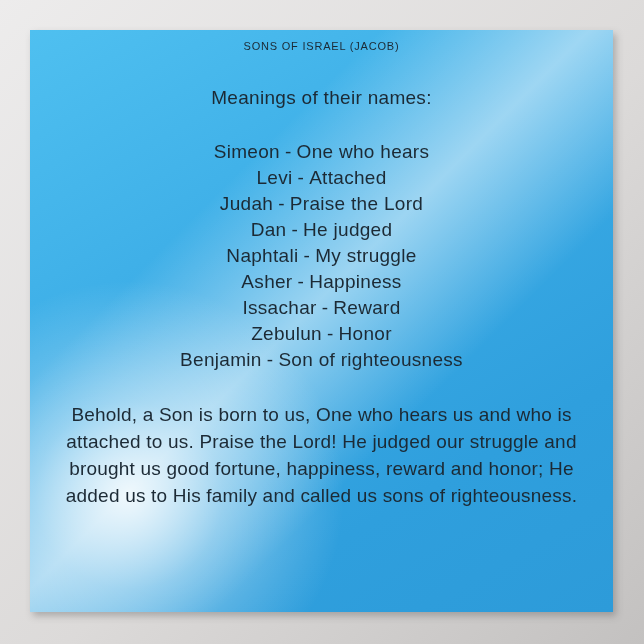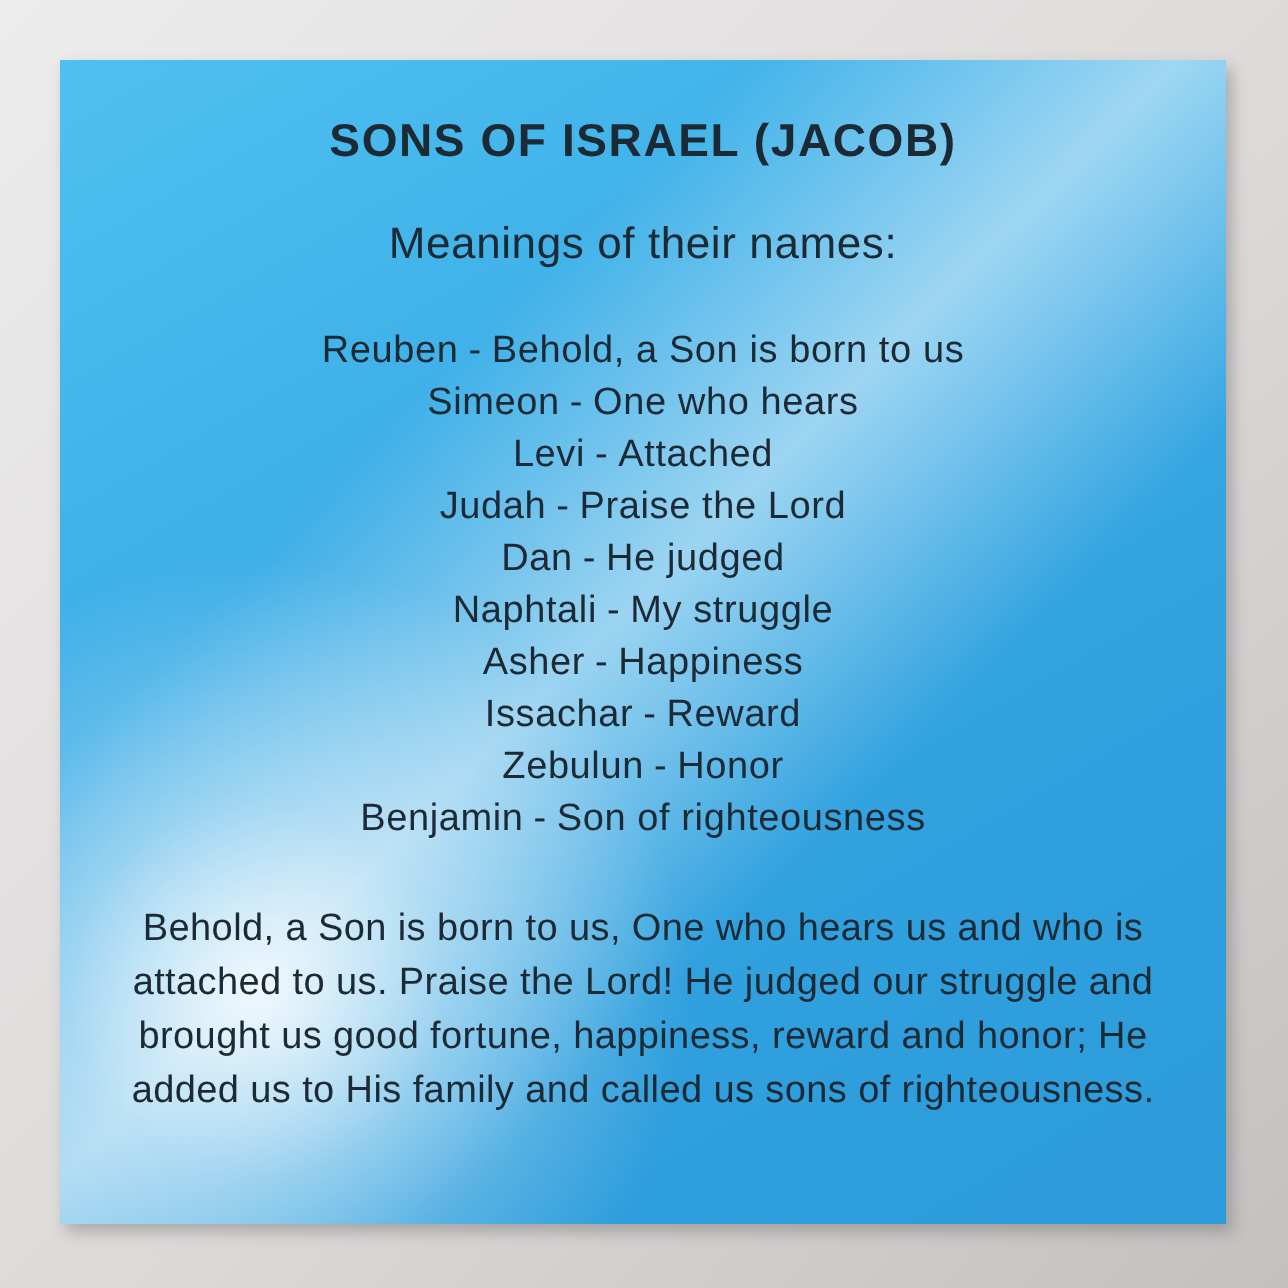--- a/index.html
+++ b/index.html
@@ -26,29 +26,29 @@
     box-shadow: 3px 4px 7px rgba(80, 80, 80, 0.35);
     background-color: var(--poster-blue, #2f9fdd);
     background-image:
       radial-gradient(circle at 17% 80%, rgba(255,255,255,0.85) 0%, rgba(255,255,255,0.35) 14%, rgba(255,255,255,0) 32%),
       linear-gradient(135deg, rgba(255,255,255,0) 30%, rgba(255,255,255,0.50) 48%, rgba(255,255,255,0) 66%),
       linear-gradient(150deg, var(--poster-blue-light, #4fc0f0) 0%, #3bacE6 40%, var(--poster-blue, #2f9fdd) 75%, #2d9bd9 100%);
     color: var(--text, #1c2a35);
     text-align: center;
   }
   .title {
-    margin-top: 27px;
-    font-size: 23px;
+    margin-top: 3px;
+    font-size: 11px;
     line-height: 26px;
     letter-spacing: 0.8px;
-    font-weight: 700;
+    font-weight: 400;
   }
   .subtitle {
     margin-top: 26px;
-    font-size: 22px;
+    font-size: 19px;
     line-height: 26px;
     letter-spacing: 0.3px;
   }
   .name-list {
     margin-top: 28px;
   }
   .name-row {
     font-size: 19px;
     line-height: 26px;
     letter-spacing: 0.3px;
@@ -68,21 +68,20 @@
 <body>
 
 <div class="wall">
   <div class="poster">
 
     <div class="title">SONS OF ISRAEL (JACOB)</div>
 
     <div class="subtitle">Meanings of their names:</div>
 
     <div class="name-list">
-      <div class="name-row"><span>Reuben</span><span class="sep">-</span><span>Behold, a Son is born to us</span></div>
       <div class="name-row"><span>Simeon</span><span class="sep">-</span><span>One who hears</span></div>
       <div class="name-row"><span>Levi</span><span class="sep">-</span><span>Attached</span></div>
       <div class="name-row"><span>Judah</span><span class="sep">-</span><span>Praise the Lord</span></div>
       <div class="name-row"><span>Dan</span><span class="sep">-</span><span>He judged</span></div>
       <div class="name-row"><span>Naphtali</span><span class="sep">-</span><span>My struggle</span></div>
       <div class="name-row"><span>Asher</span><span class="sep">-</span><span>Happiness</span></div>
       <div class="name-row"><span>Issachar</span><span class="sep">-</span><span>Reward</span></div>
       <div class="name-row"><span>Zebulun</span><span class="sep">-</span><span>Honor</span></div>
       <div class="name-row"><span>Benjamin</span><span class="sep">-</span><span>Son of righteousness</span></div>
     </div>

